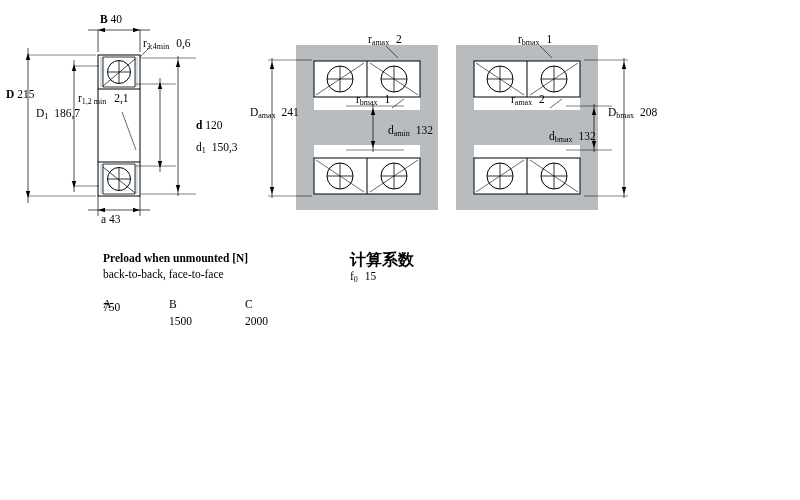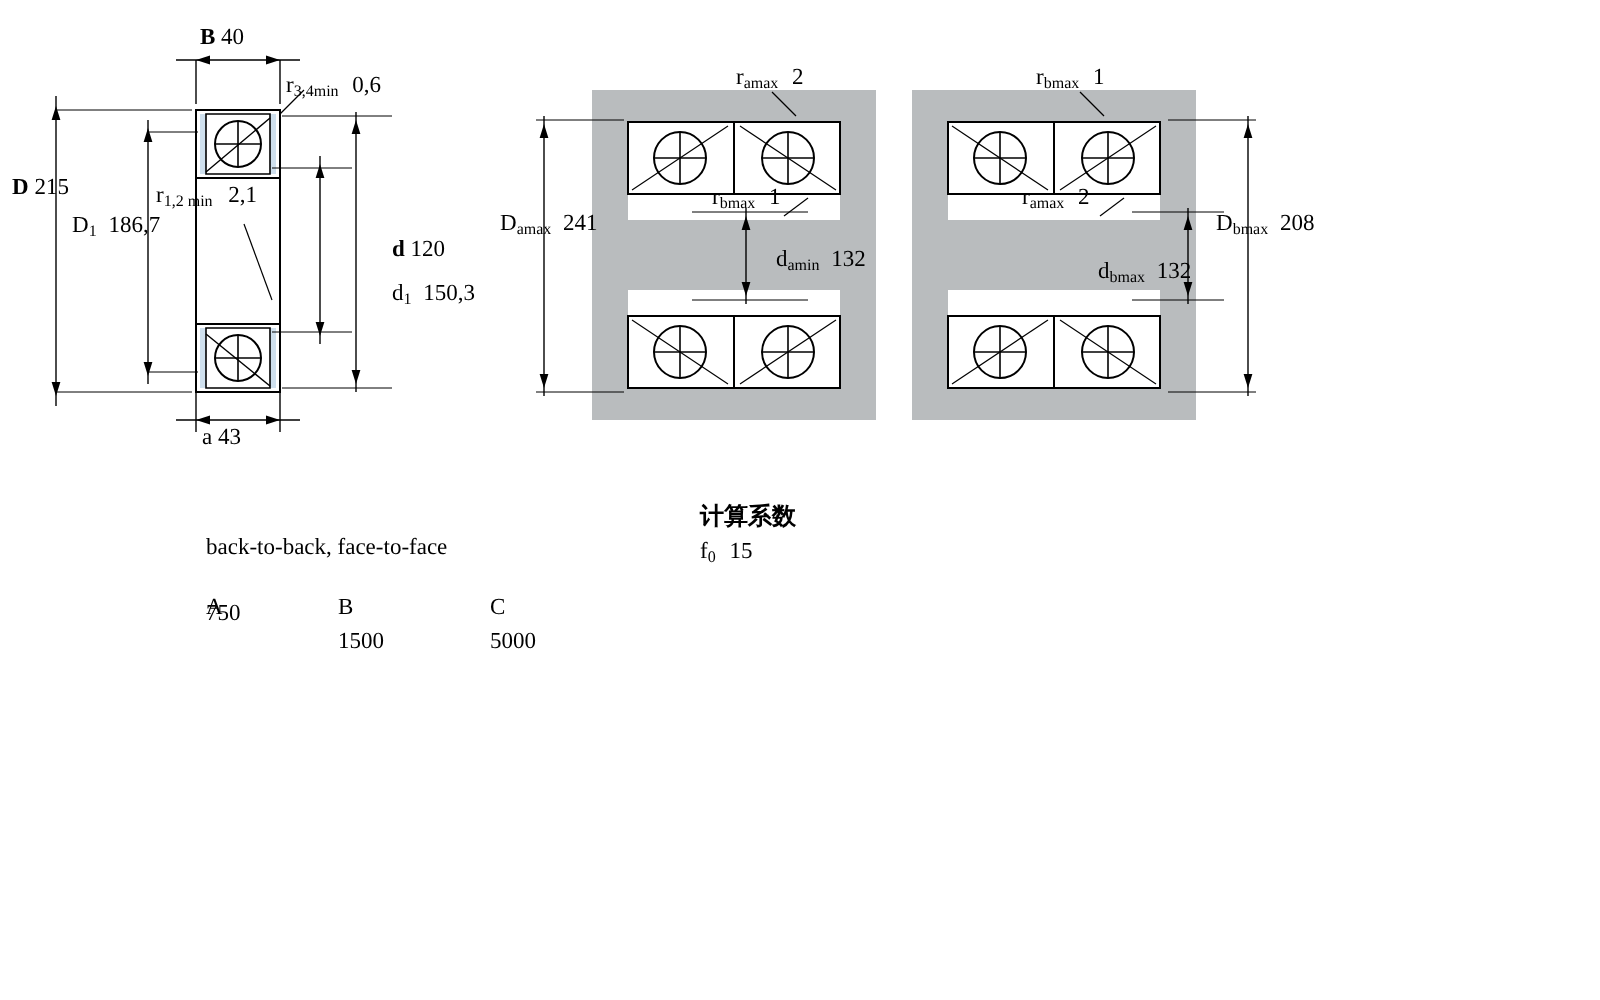--- a/index.html
+++ b/index.html
@@ -37,21 +37,21 @@
     font-size: 8px;
     vertical-align: baseline;
     position: relative;
     top: 2px;
   }
   .bold {
     font-weight: bold;
   }
   .cjk {
     font-family: "DejaVu Sans", sans-serif;
-    font-size: 12px;
+    font-size: 16px;
     font-weight: bold;
     text-align: center;
   }
   .tbl-h {
     font-size: 11.5px;
   }
 </style>
 </head>
 <body>
 
@@ -302,29 +302,30 @@
   <div class="lbl" style="left:549px; top:130px;">
     <span>d</span><sub>bmax</sub>
     <span style="margin-left:3px;">132</span>
   </div>
 
   <div class="lbl" style="left:608px; top:106px;">
     <span>D</span><sub>bmax</sub>
     <span style="margin-left:3px;">208</span>
   </div>
 
+  <div class="lbl bold" style="left:103px; top:252px;">Preload when unmounted  [N]</div>
   <div class="lbl" style="left:103px; top:268px;">back-to-back, face-to-face</div>
 
   <div class="lbl tbl-h" style="left:103px; top:298px;">A</div>
   <div class="lbl tbl-h" style="left:169px; top:298px;">B</div>
   <div class="lbl tbl-h" style="left:245px; top:298px;">C</div>
 
   <div class="lbl" style="left:103px; top:301px;">750</div>
   <div class="lbl" style="left:169px; top:315px;">1500</div>
-  <div class="lbl" style="left:245px; top:315px;">5000</div>
+  <div class="lbl" style="left:245px; top:315px;">2000</div>
 
   <div class="cjk" style="position:absolute; left:350px; top:250px;">计算系数</div>
   <div class="lbl" style="left:350px; top:270px;">
     <span>f</span><sub>0</sub>
     <span style="margin-left:4px;">15</span>
   </div>
 
 </div>
 
 </body></html>

